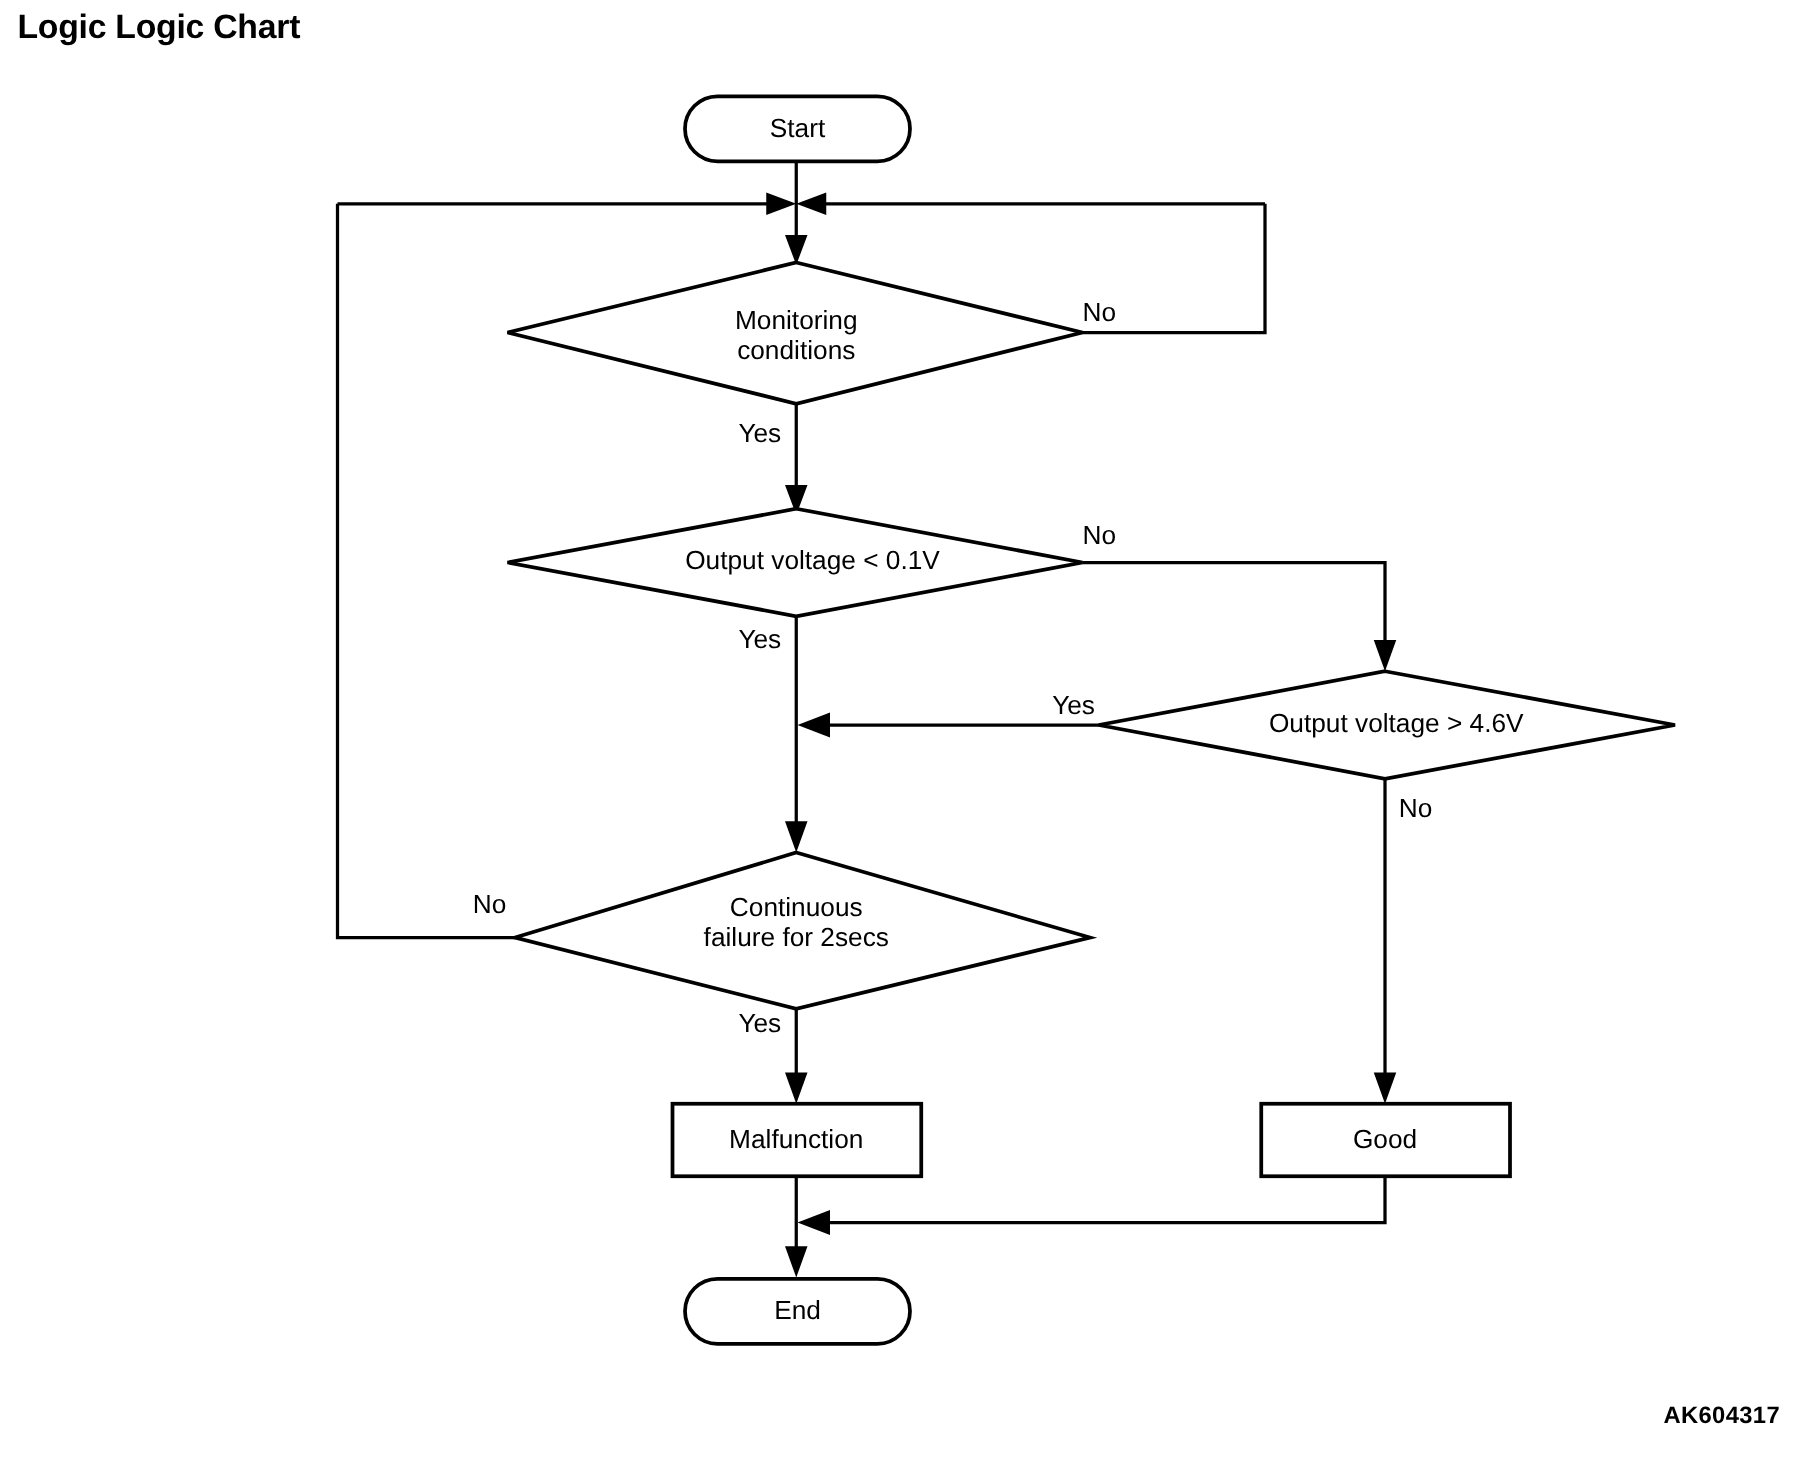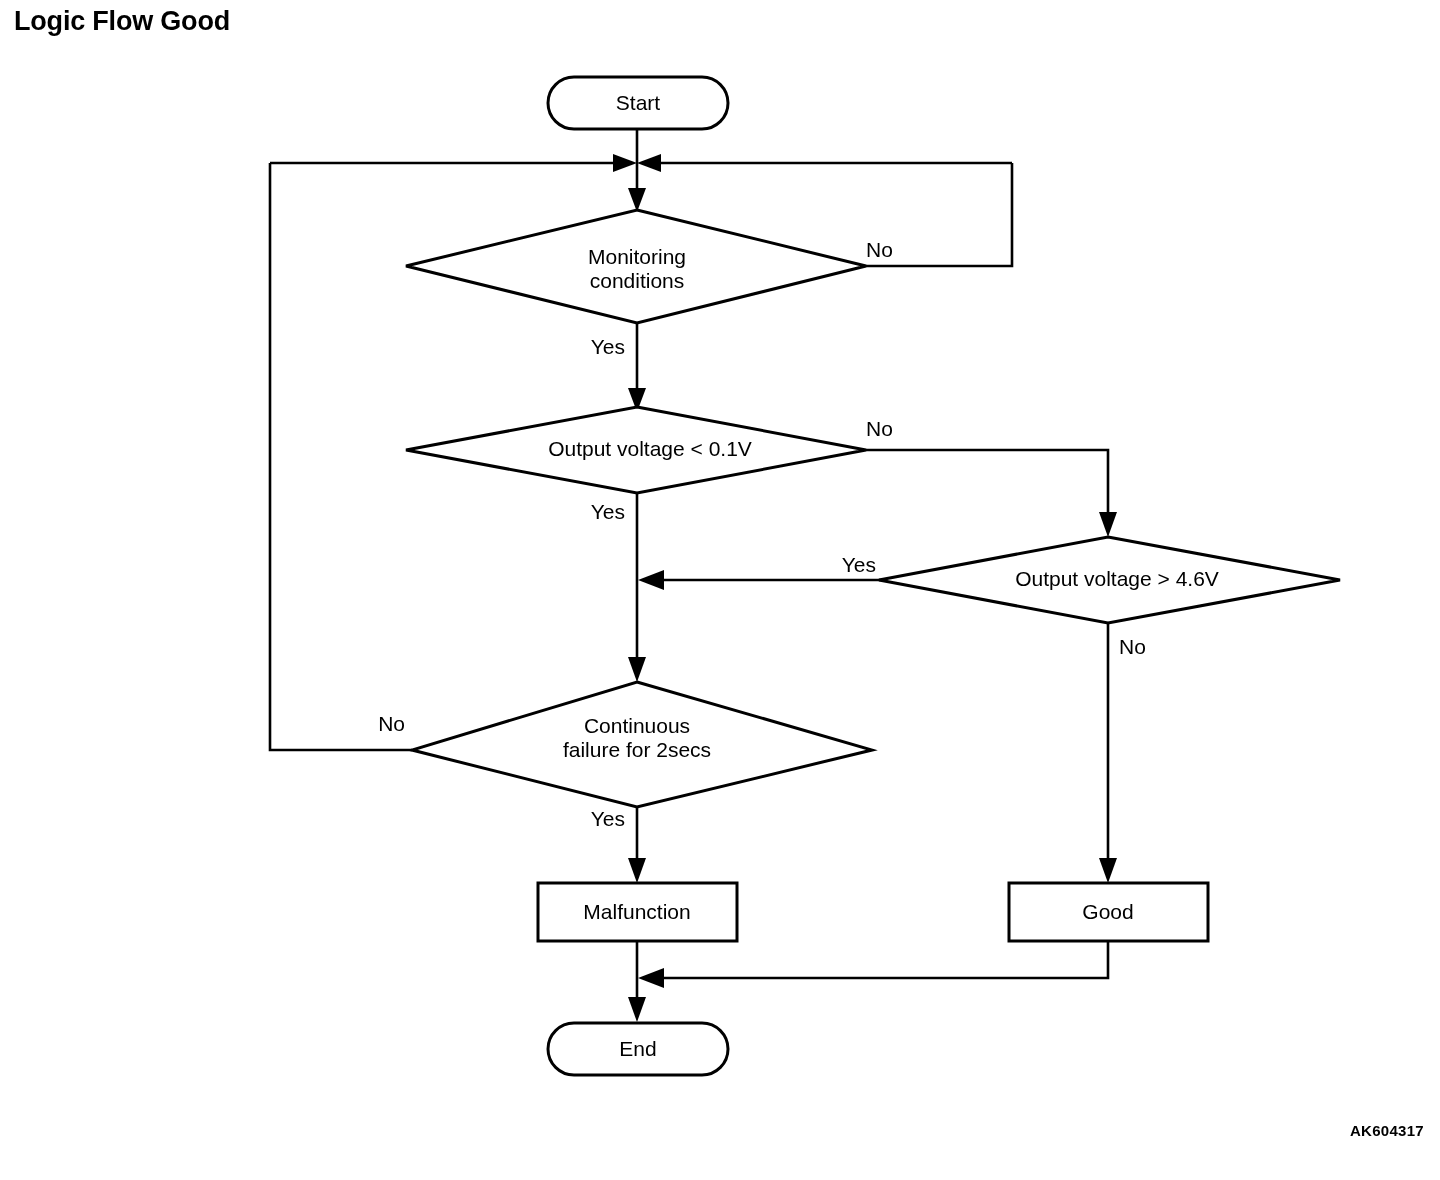--- a/index.html
+++ b/index.html
@@ -21,21 +21,21 @@
     top: 6px;
     font-size: 27px;
     font-weight: bold;
     letter-spacing: -0.2px;
     white-space: nowrap;
   }
   #ref-code {
     position: absolute;
     right: 16px;
     top: 1122px;
-    font-size: 15px;
+    font-size: 19px;
     font-weight: bold;
     letter-spacing: 0.3px;
     white-space: nowrap;
   }
   #flow-svg {
     position: absolute;
     left: 0;
     top: 0;
     width: 1440px;
     height: 1180px;
@@ -68,21 +68,21 @@
     text-anchor: start;
     dominant-baseline: middle;
   }
   .edge-label.end-anchor {
     text-anchor: end;
   }
 </style>
 </head>
 <body>
 
-<div id="page-title">Logic Flow Good</div>
+<div id="page-title">Logic Logic Chart</div>
 
 <svg id="flow-svg" viewBox="0 0 1440 1180" xmlns="http://www.w3.org/2000/svg">
 
   <g>
     <line class="conn" x1="637" y1="128" x2="637" y2="207"></line>
     <polygon class="arrow-head" points="637,212 628,188 646,188"></polygon>
   </g>
 
   <g>
     <line class="conn" x1="270" y1="163" x2="625" y2="163"></line>

